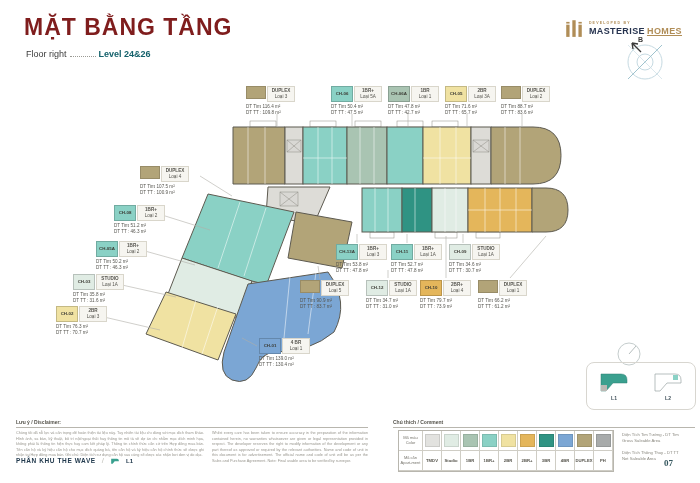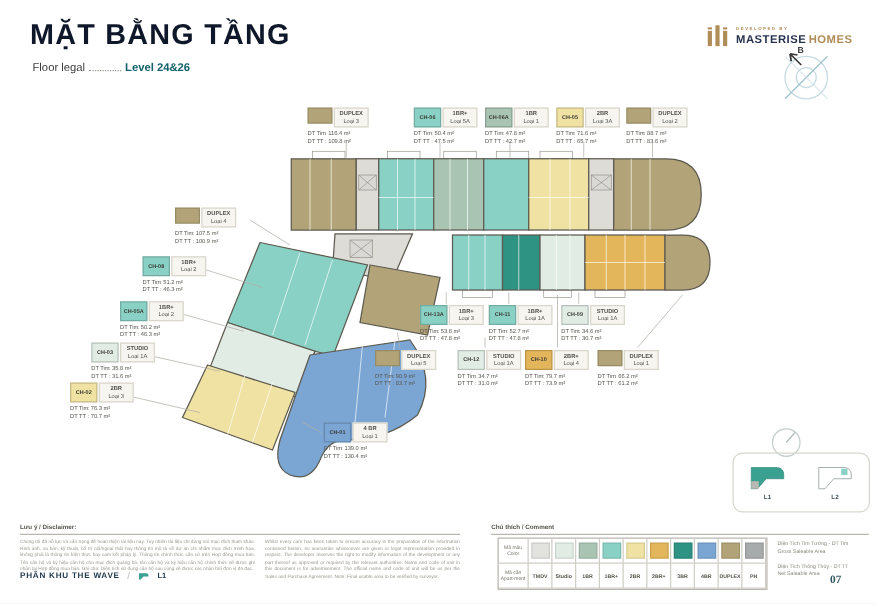--- a/index.html
+++ b/index.html
@@ -1,30 +1,30 @@
 <!DOCTYPE html>
 <html><head>
 <meta charset="utf-8">
 <style>
   html,body{margin:0;padding:0;background:#e8e8e8;}
   .page{position:relative;width:700px;height:483px;background:#ffffff;overflow:hidden;
         font-family:"Liberation Sans",sans-serif;color:#3a3a36;}
 
   
   .title-vn{position:absolute;left:24px;top:14px;font-size:23px;font-weight:bold;
-            color:#0f172a;letter-spacing:1px;margin:0;text-align:center;}
+            color:#7f1d1d;letter-spacing:1px;margin:0;text-align:center;}
   .subtitle{position:absolute;left:26px;top:48px;font-size:9px;color:#3c3c3c;}
   .subtitle .lead{display:inline-block;width:26px;border-bottom:1px dotted #9a9a94;
                   vertical-align:baseline;margin:0 3px;height:8px;}
   .subtitle b{color:#14616b;}
   .brand{position:absolute;right:18px;top:18px;display:flex;align-items:center;gap:5px;}
   .brand .devby{font-size:3.5px;letter-spacing:1.2px;color:#b08d57;font-weight:bold;margin-bottom:1px;}
   .brand .bname{font-size:9px;font-weight:bold;letter-spacing:.4px;}
   .brand .bname .nm1{color:#26334f;}
-  .brand .bname .nm2{color:#b08d57;margin-left:2px;}
+  .brand .bname .nm2{color:#b08d57;margin-left:2px;text-decoration:underline;}
 
   
   svg.plan{position:absolute;left:0;top:0;}
   .f-duplex{fill:#b2a478}.f-br1p{fill:#8ad1c5}.f-br1{fill:#a9c4b2}.f-br2{fill:#f0e2a2}
   .f-br2p{fill:#e4b65b}.f-br3{fill:#2f9383}.f-br4{fill:#7ba6d4}.f-studio{fill:#e0ece4}
   .f-core{fill:#dddcd7}
   .blocks{stroke:#5d5a50;stroke-width:1;}
   .roomlines{stroke:#ffffff;stroke-width:.7;opacity:.75;fill:none;}
   .stairlines{stroke:#8d8a82;stroke-width:.5;fill:none;}
   .balc{fill:#ffffff;stroke:#8d8a82;stroke-width:.5;}
@@ -78,21 +78,21 @@
   .lg-notes .note{margin-bottom:5px;}
   .pagenum{position:absolute;left:664px;top:458px;font-size:9px;font-weight:bold;color:#34565e;font-family:Liberation Serif, serif;}
 </style>
 </head>
 <body>
 
 <div class="page">
 
   <h1 class="title-vn">MẶT BẰNG TẦNG</h1>
   <div class="subtitle">
-    <span>Floor legal</span><span class="lead"></span><b>Level 24&amp;26</b>
+    <span>Floor right</span><span class="lead"></span><b>Level 24&amp;26</b>
   </div>
 
   <div class="brand">
     <svg width="20" height="20" viewBox="0 0 18 18">
       <rect x="2" y="6" width="3" height="11" fill="#b08d57"></rect>
       <rect x="7.5" y="2" width="3" height="15" fill="#b08d57"></rect>
       <rect x="13" y="6" width="3" height="11" fill="#b08d57"></rect>
       <rect x="2" y="3.5" width="3" height="1.5" fill="#b08d57"></rect>
       <rect x="13" y="3.5" width="3" height="1.5" fill="#b08d57"></rect>
     </svg>

